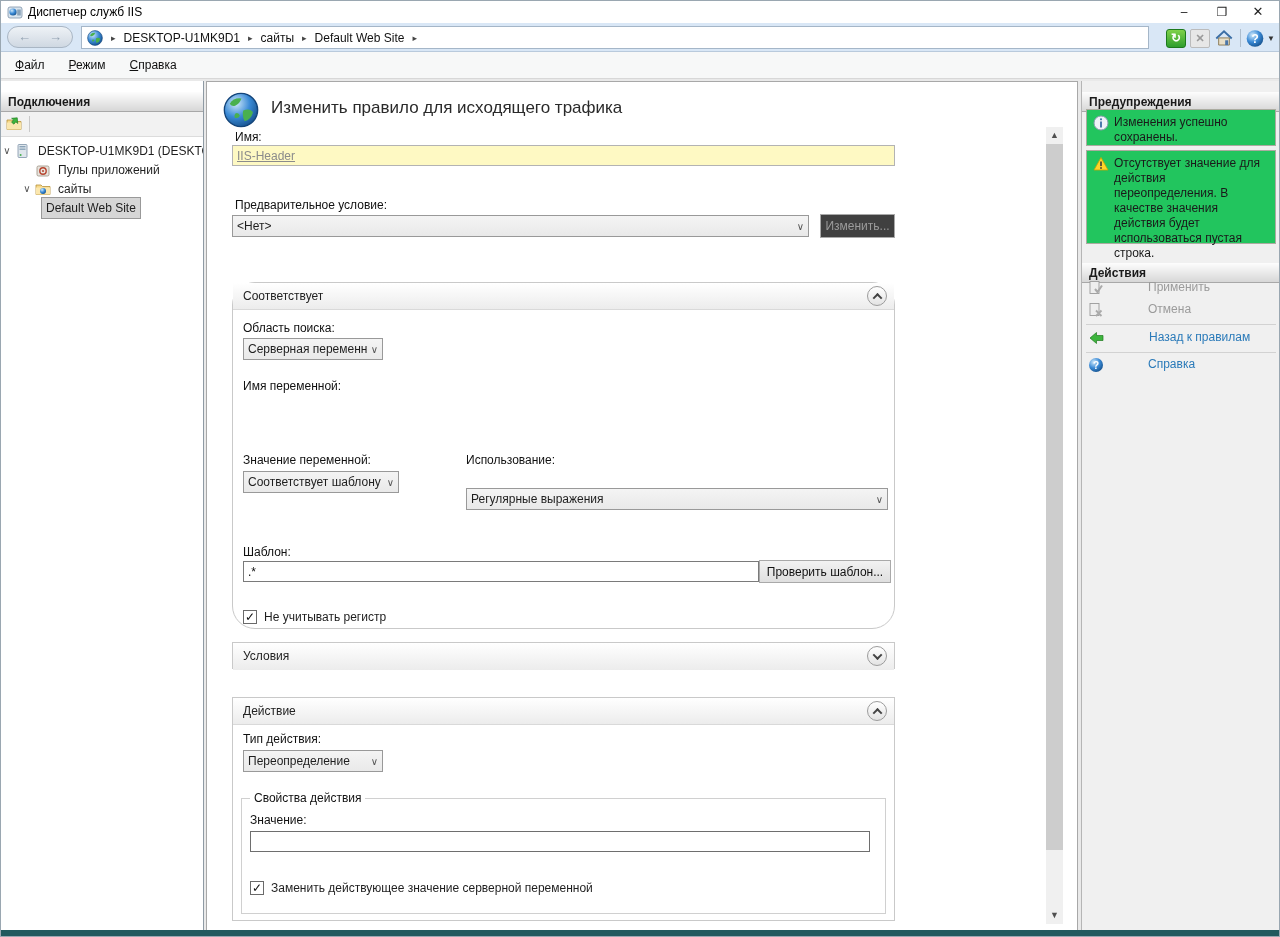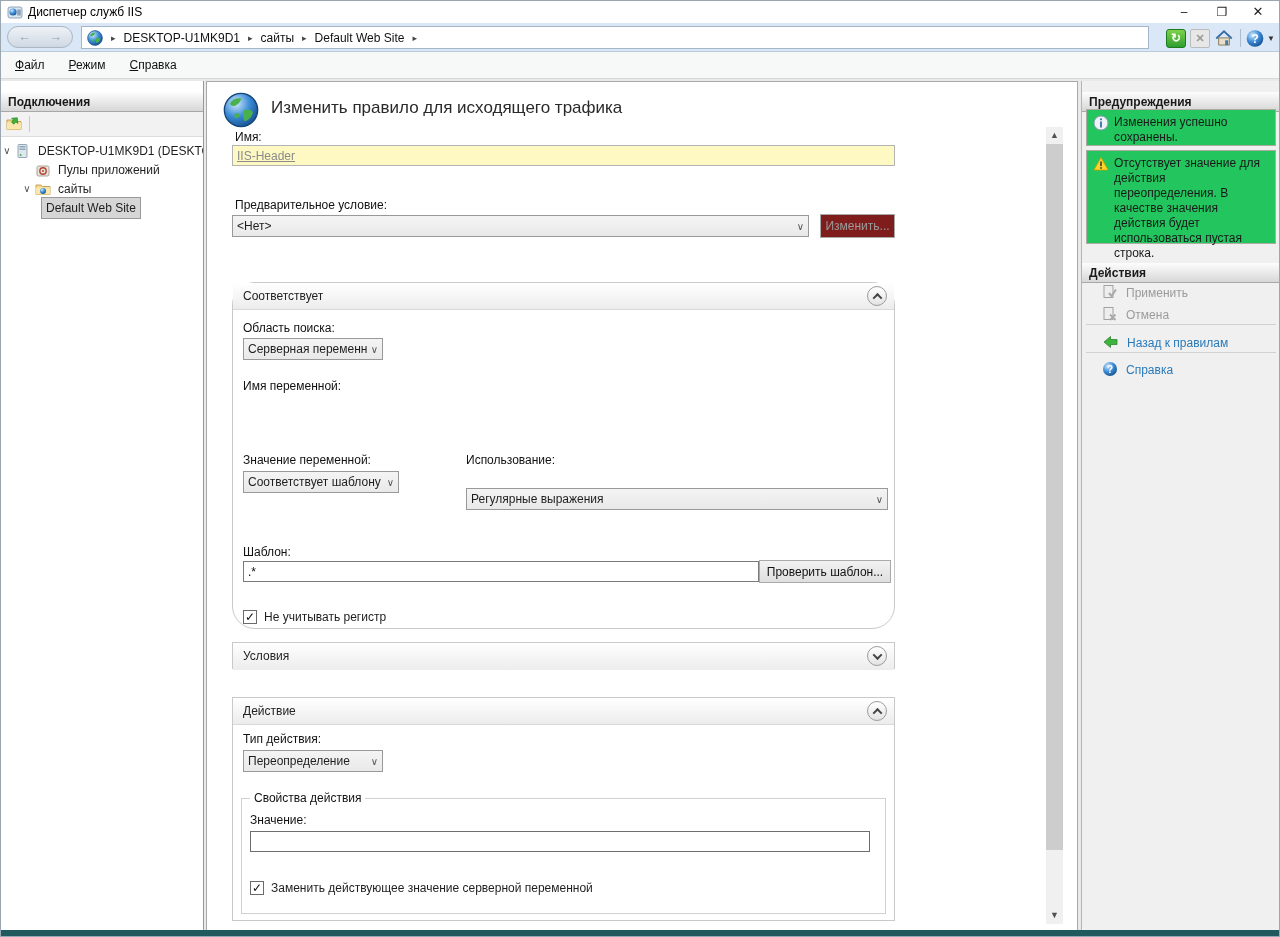--- a/index.html
+++ b/index.html
@@ -54,21 +54,21 @@
   .mainpanel { position:absolute; left:205px; top:2px; width:872px; height:850px; background:#fff; border:1px solid #a8a8a8; }
   .pagetitle { position:absolute; left:64px; top:16px; font-size:17px; color:#2a2a2a; }
   .hglobe { position:absolute; left:16px; top:10px; width:36px; height:36px; }
   .lbl { position:absolute; font-size:12px; color:#111; }
   .inp { position:absolute; height:21px; border:1px solid #7a7a7a; background:#fff; font-family:"Liberation Sans",sans-serif; font-size:12px; padding:0 4px; color:#111; }
   .inp:disabled { background:#fef9c3; color:#8b8b8b; border-color:#b3b3b3;text-decoration:underline; }
   .sel { position:absolute; height:22px; border:1px solid #999; background:linear-gradient(#f4f4f4,#e9e9e9); display:flex; align-items:center; padding:0 4px; overflow:hidden; white-space:nowrap; }
   .sel .sv { flex:1; overflow:hidden; white-space:nowrap; }
   .sel .sarr { color:#555; font-size:10px; margin-left:4px; flex:none; }
   .btn { position:absolute; border:1px solid #a9a9a9; background:linear-gradient(#f2f2f2,#dfdfdf); font-size:12px; text-align:center; color:#111; font-family:"Liberation Sans",sans-serif; }
-  .btn.disabled { color:#9b9b9b; background:#7f1d1d; }
+  .btn.disabled { color:#9b9b9b; background:#404040; }
   .section { position:absolute; left:25px; width:663px; border:1px solid #c9c9c9; background:#fff; }
   .sechdr { height:27px; background:linear-gradient(#ffffff,#ececec); border-bottom:1px solid #d9d9d9; position:relative; }
   .sechdr .stitle { position:absolute; left:10px; top:6px; font-size:12px; color:#222; }
   .chevbtn { position:absolute; right:7px; top:3px; width:20px; height:20px; border-radius:50%; border:1px solid #9c9c9c; background:linear-gradient(#fff,#e3e3e3); display:flex; align-items:center; justify-content:center; }
   .chev { width:7px; height:7px; border-left:2px solid #444; border-top:2px solid #444; }
   .chev.up { transform:rotate(45deg) translate(1px,1px); }
   .chev.down { transform:rotate(225deg) translate(1px,1px); }
   .cbrow { position:absolute; display:flex; align-items:center; }
   .cbox { width:14px; height:14px; border:1px solid #6a6a6a; background:#fff; font-size:12px; line-height:13px; text-align:center; color:#111; margin-right:7px; }
   .groupbox { position:absolute; border:1px solid #d0d0d0; }
@@ -77,21 +77,21 @@
   
   .scrollbar { position:absolute; right:14px; top:45px; width:17px; height:797px; background:#f0f0f0; }
   .sbtn { position:absolute; left:0; width:17px; height:17px; color:#505050; font-size:9px; text-align:center; line-height:17px; }
   .sbtn.up { top:0; } .sbtn.down { bottom:0; }
   .sthumb { position:absolute; left:0; top:17px; width:17px; height:706px; background:#cdcdcd; }
 
   
   .rightpanel { position:absolute; left:1080px; top:2px; width:200px; height:850px; background:#f0f0f0; border-left:1px solid #b5b5b5; }
   .alertbox { position:absolute; left:4px; width:190px; background:#22c55e; border:1px solid #ababa0; display:flex; padding:5px 4px 5px 5px; font-size:12px; color:#1a1a1a; line-height:15px; }
   .alertbox .aico { flex:none; width:18px; margin-right:4px; }
-  .actitem { position:absolute; left:20px; display:flex; align-items:flex-end; height:20px; }
+  .actitem { position:absolute; left:6px; display:flex; align-items:flex-start; height:20px;gap:36px; }
   .actitem .alabel { margin-left:8px; font-size:12px; }
   .actitem.disabled .alabel { color:#9b9b9b; }
   .actitem.link .alabel { color:#2a7ab9; }
   .asep { position:absolute; left:4px; width:190px; height:1px; background:#d2d2d2; }
 
   .bottomstrip { position:absolute; left:0; bottom:0; width:100%; height:6px; background:#215a5e; }
   svg { display:block; }
 </style>
 </head>
 <body>

